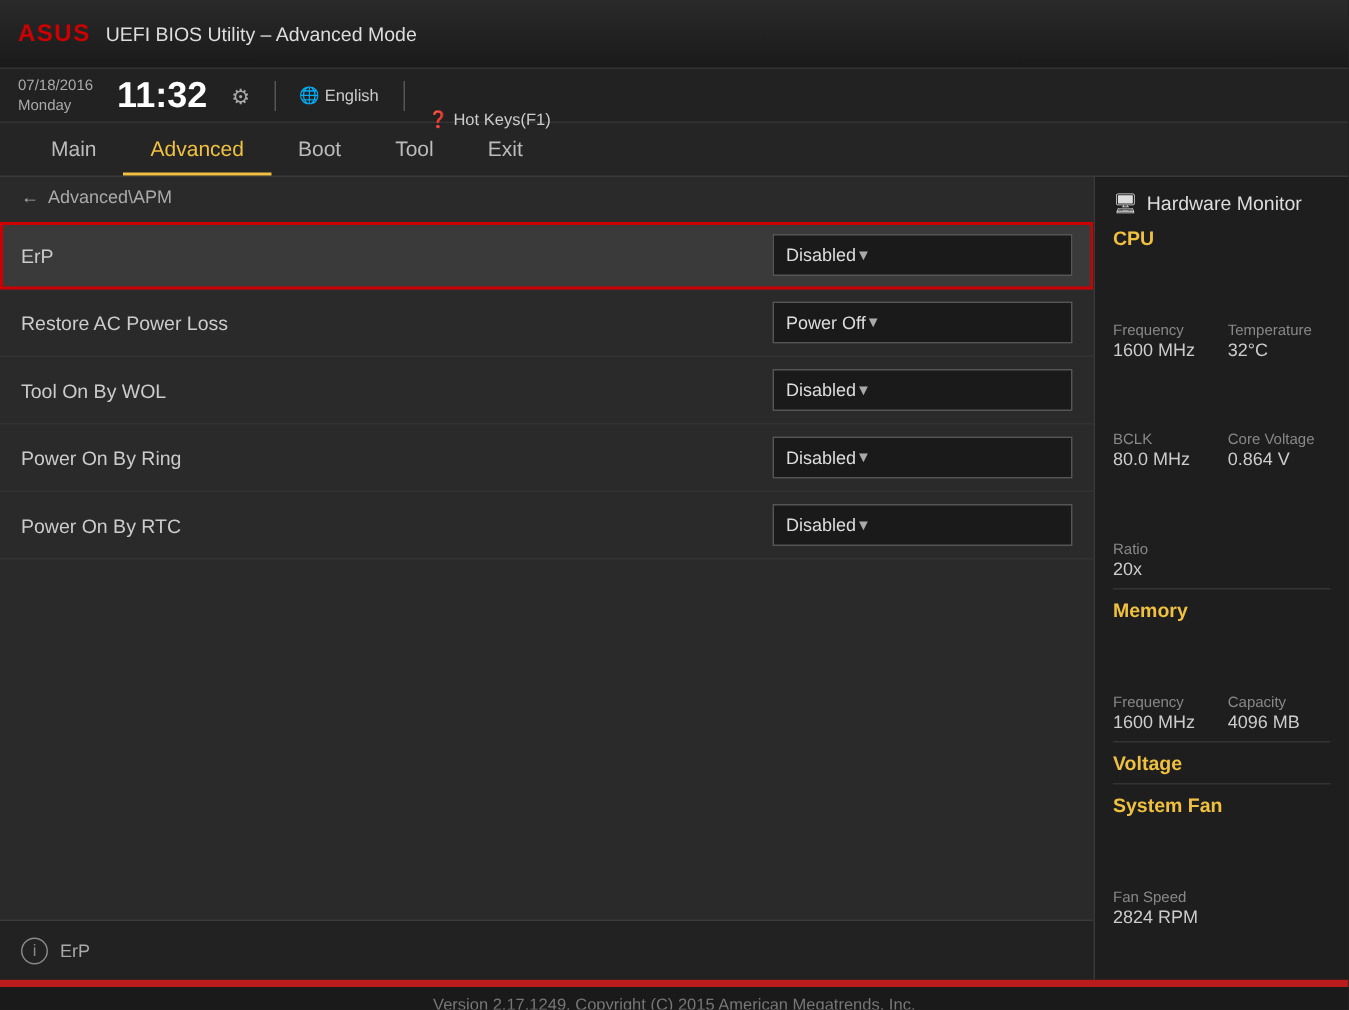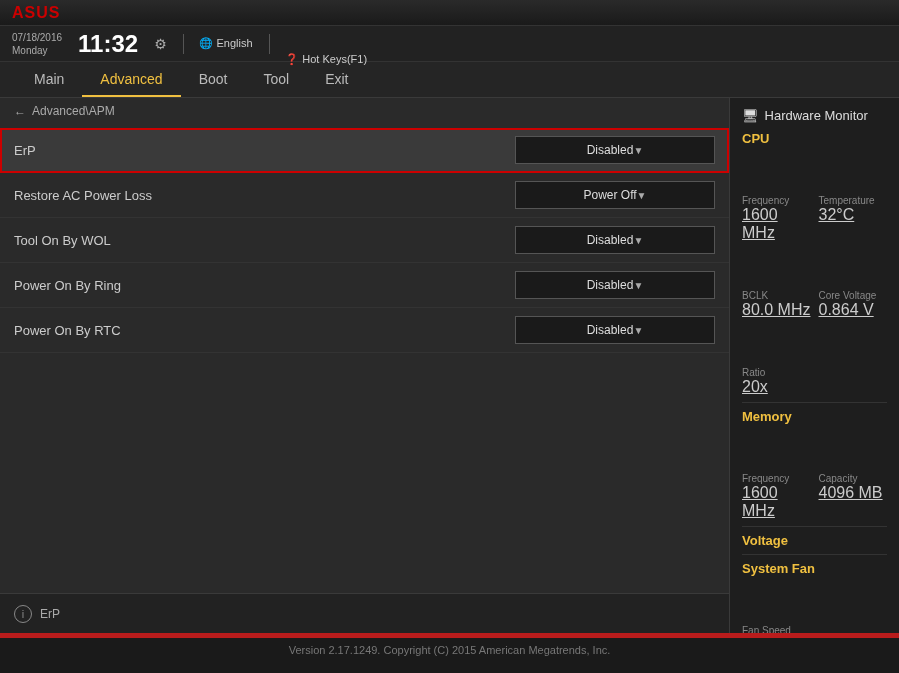--- a/index.html
+++ b/index.html
@@ -9,21 +9,21 @@
       background: #1a1a1a;
       font-family: 'Arial', sans-serif;
       color: #ccc;
       overflow: hidden;
       position: relative;
     }
 
     
     .top-bar {
       background: linear-gradient(180deg, #2a2a2a 0%, #1a1a1a 100%);
-      height: 26px;
+      height: 46px;
       display: flex;
       align-items: center;
       padding: 0 12px;
       border-bottom: 1px solid #333;
     }
     .asus-logo {
       color: #cc0000;
       font-weight: bold;
       font-size: 16px;
       letter-spacing: 1px;
@@ -152,21 +152,21 @@
     .dropdown {
       width: 200px;
       height: 28px;
       background: #1a1a1a;
       border: 1px solid #555;
       color: #ddd;
       font-size: 12px;
       padding: 0 8px;
       display: flex;
       align-items: center;
-      justify-content: center;
+      justify-content: flex-start;
       cursor: pointer;
       position: relative;
     }
     .dropdown-arrow {
       color: #aaa;
       font-size: 10px;
     }
 
     
     .info-bar {
@@ -220,23 +220,22 @@
       grid-template-columns: 1fr 1fr;
       gap: 4px 8px;
       margin-bottom: 6px;
     }
     .hw-label {
       font-size: 10px;
       color: #888;
       margin-top: 44px;
     }
     .hw-value {
-      font-size: 16px;
+      font-size: 12px;
       color: #ccc;
-      text-decoration: underline;
     }
     .hw-divider {
       height: 1px;
       background: #333;
       margin: 6px 0;
     }
 
     
     .footer {
       height: 28px;
@@ -247,20 +246,21 @@
       font-size: 11px;
       color: #777;
       border-top: 5px solid #b91c1c;
     }
   </style>
 </head>
 <body>
 
 <div class="top-bar">
   <span class="asus-logo">ASUS</span>
+  <span class="bios-title">UEFI BIOS Utility – Advanced Mode</span>
 </div>
 
 <div class="datetime-bar">
   <div class="date-block">
     <div>07/18/2016</div>
     <div>Monday</div>
   </div>
   <span class="time-display">11:32</span>
   <span class="time-gear">⚙</span>
   <div class="divider-v"></div>

